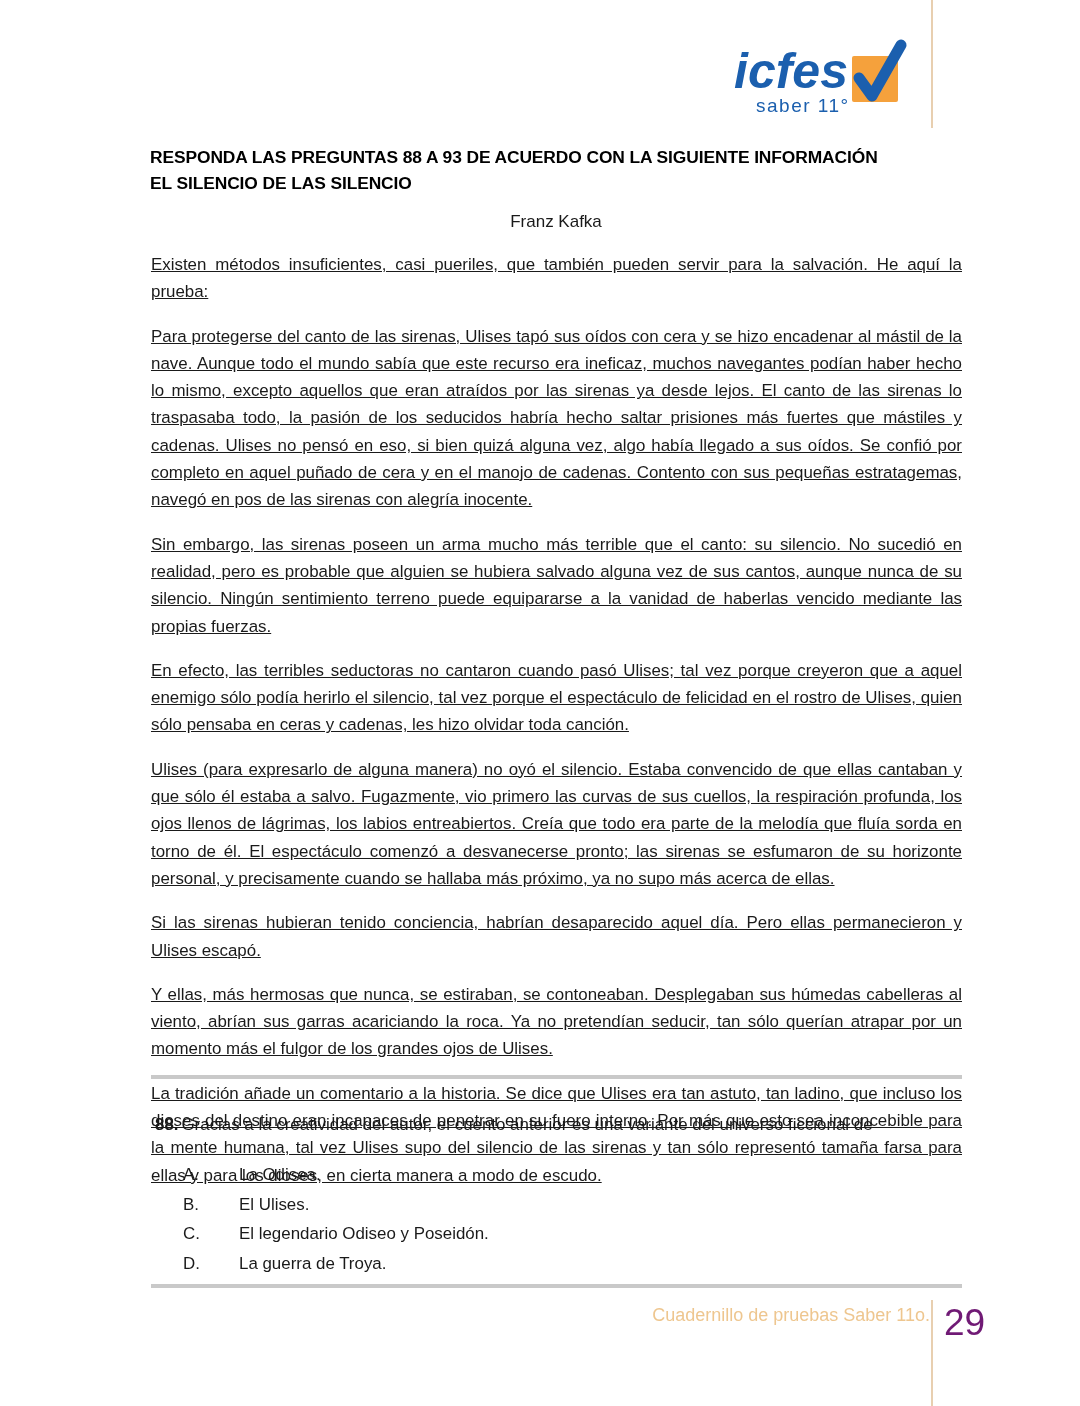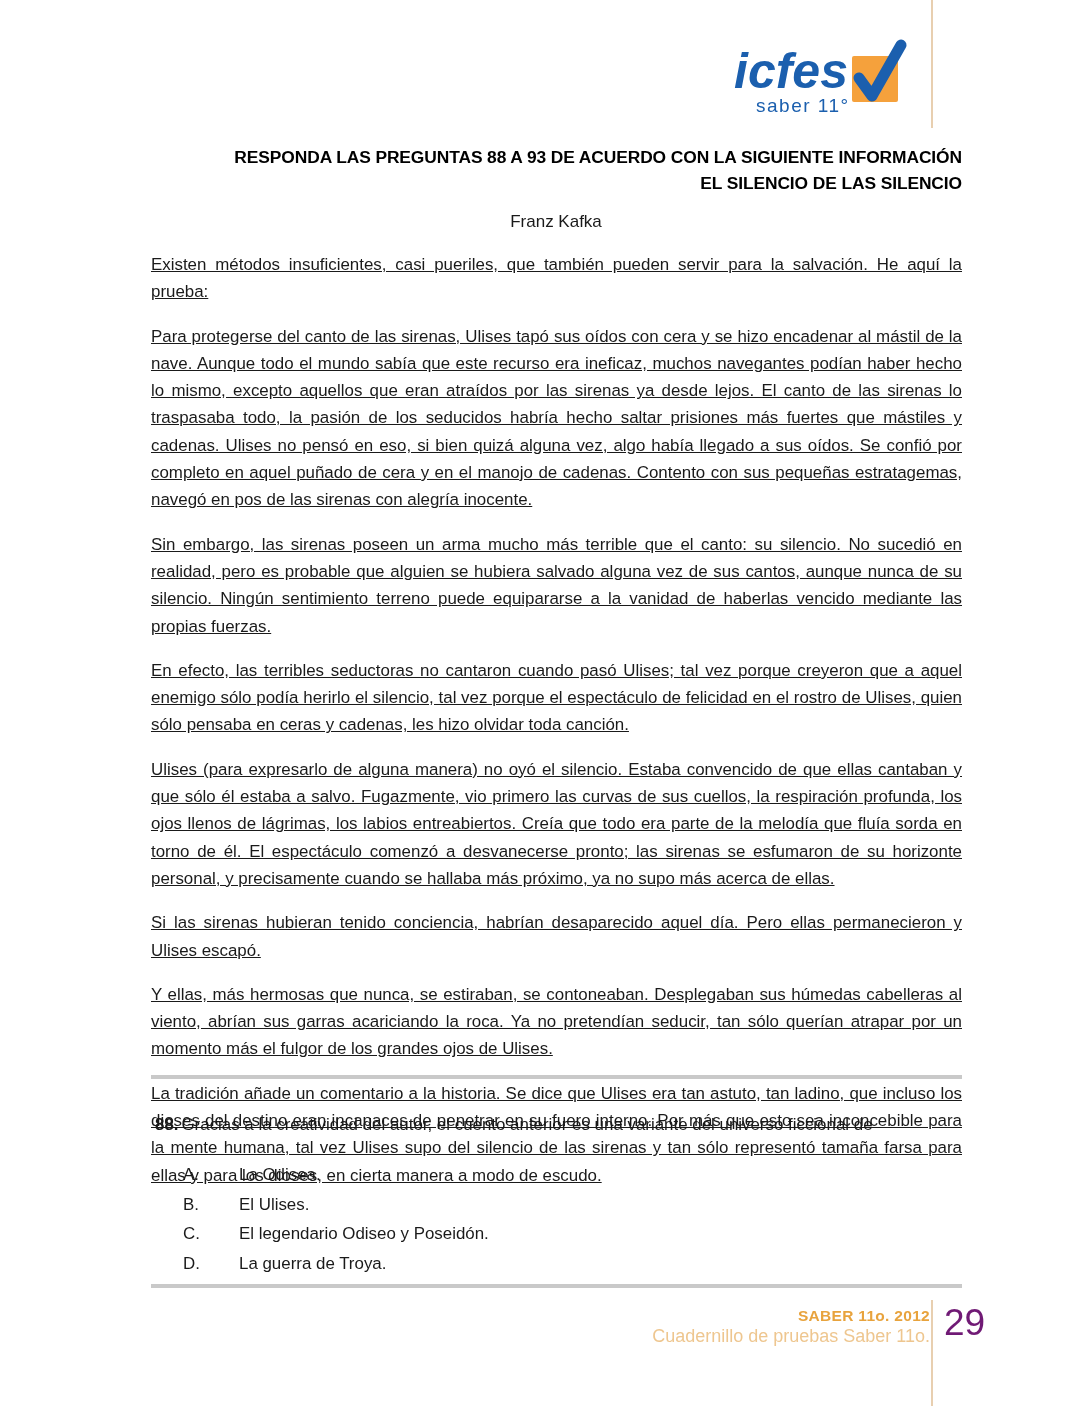--- a/index.html
+++ b/index.html
@@ -40,21 +40,21 @@
     height: 82px;
   }
   .logo svg { display: block; width: 185px; height: 82px; }
 
   
   .heading-block {
     position: absolute;
     left: 150px;
     top: 144px;
     width: 812px;
-    text-align: right;
+    text-align: left;
   }
   .heading-line {
     font-size: 17.4px;
     font-weight: bold;
     letter-spacing: -0.1px;
     line-height: 26px;
     color: #000000;
   }
 
   .byline {
@@ -221,18 +221,17 @@
     </div>
     <div class="option">
       <span class="opt-letter">D.</span>
       <span class="opt-text">La guerra de Troya.</span>
     </div>
   </div>
 
   <div class="divider lower"></div>
 
   <div class="footer">
-    <div class="f-line1">SABER 11o. 2012</div>
     <div class="f-line2">Cuadernillo de pruebas Saber 11o.</div>
   </div>
   <div class="page-number">29</div>
 
 </div>
 
 </body></html>

